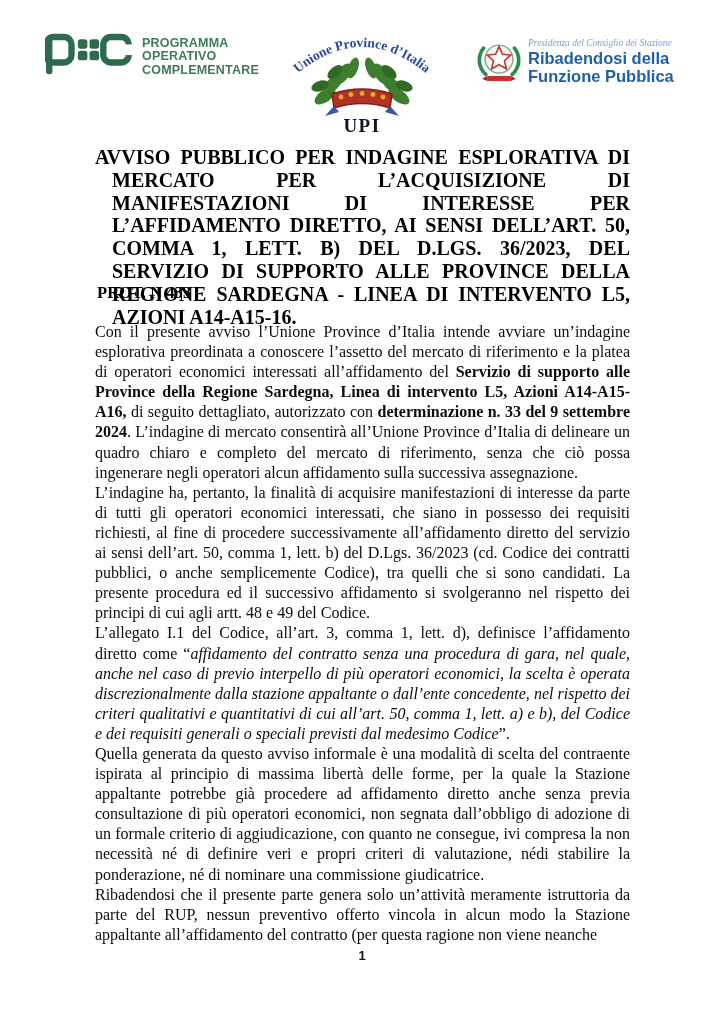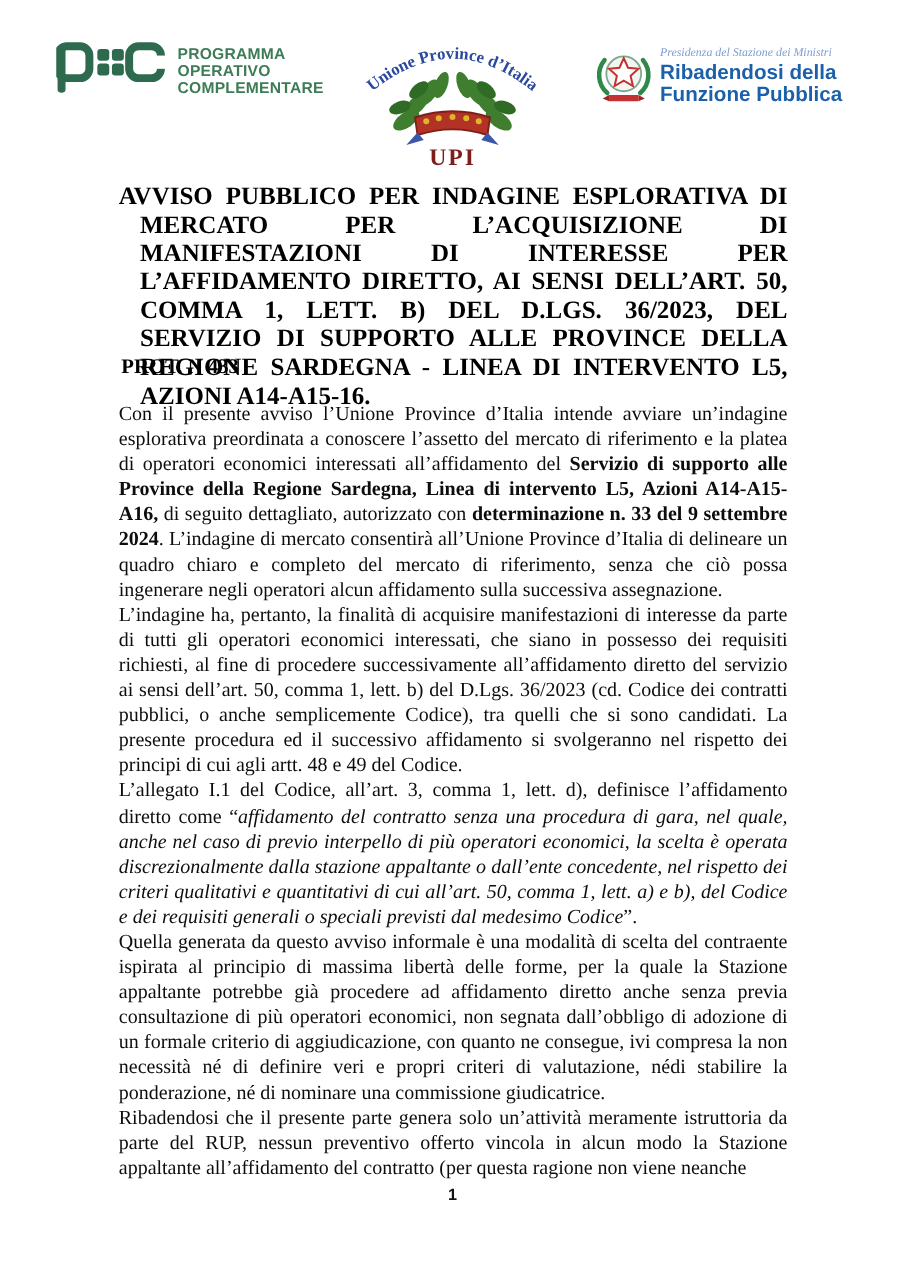--- a/index.html
+++ b/index.html
@@ -12,21 +12,21 @@
   .poc-logo { position:absolute; left:45px; top:32px; display:flex; align-items:center; }
   .poc-text {
     margin-left:9px; margin-top:2px; color:#3d7c57;
     font-family:"Liberation Sans", sans-serif; font-weight:bold;
     font-size:12.5px; line-height:13.5px; letter-spacing:0.2px;
   }
 
   .upi-logo { position:absolute; left:50%; top:16px; transform:translateX(-50%); width:156px; text-align:center; }
   .upi-acronym {
     font-family:"Liberation Serif", serif; font-weight:bold; font-size:19px;
-    color:#7f1d1d; letter-spacing:1.5px; margin-top:-5px;
+    color:#0f172a; letter-spacing:1.5px; margin-top:-5px;
   }
 
   .dfp-logo { position:absolute; left:477px; top:36px; display:flex; align-items:flex-start; }
   .dfp-text { margin-left:7px; margin-top:2px; }
   .dfp-script {
     font-family:"Liberation Serif", serif; font-style:italic; font-size:9.5px;
     color:#7b9cd0; white-space:nowrap; margin-bottom:1px;
   }
   .dfp-line {
     font-family:"Liberation Sans", sans-serif; font-weight:bold;
@@ -133,21 +133,21 @@
         <circle cx="30" cy="31" r="19" fill="#f2f6f2" stroke="#7fa98c" stroke-width="2"></circle>
         <path d="M 12,52 A 26 26 0 0 1 9,16" fill="none" stroke="#2f8a4a" stroke-width="5" stroke-linecap="round"></path>
         <path d="M 48,52 A 26 26 0 0 0 51,16" fill="none" stroke="#2f8a4a" stroke-width="5" stroke-linecap="round"></path>
         <polygon fill="#ffffff" stroke="#c53030" stroke-width="2.2" points="30,14 34.7,24.4 46,25.5 37.5,33.2 40,44.3 30,38.5 20,44.3 22.5,33.2 14,25.5 25.3,24.4"></polygon>
         <path d="M 14,54 L 46,54 L 46,61 L 14,61 Z" fill="#c53030"></path>
         <path d="M 14,54 L 7,58 L 14,61 Z" fill="#a32323"></path>
         <path d="M 46,54 L 53,58 L 46,61 Z" fill="#a32323"></path>
       </svg>
     </span>
     <div class="dfp-text">
-      <div class="dfp-script">Presidenza del Stazione dei Ministri</div>
+      <div class="dfp-script">Presidenza del Consiglio dei Stazione</div>
       <div class="dfp-line">Ribadendosi della</div>
       <div class="dfp-line">Funzione Pubblica</div>
     </div>
   </div>
 
   <div class="title-block">AVVISO PUBBLICO PER INDAGINE ESPLORATIVA DI MERCATO PER L’ACQUISIZIONE DI MANIFESTAZIONI DI INTERESSE PER L’AFFIDAMENTO DIRETTO, AI SENSI DELL’ART. 50, COMMA 1, LETT. B) DEL D.LGS. 36/2023, DEL SERVIZIO DI SUPPORTO ALLE PROVINCE DELLA REGIONE SARDEGNA - LINEA DI INTERVENTO L5, AZIONI A14-A15-16.</div>
 
   <div class="prot">PROT. N 433</div>
 
   <div class="doc-body">

